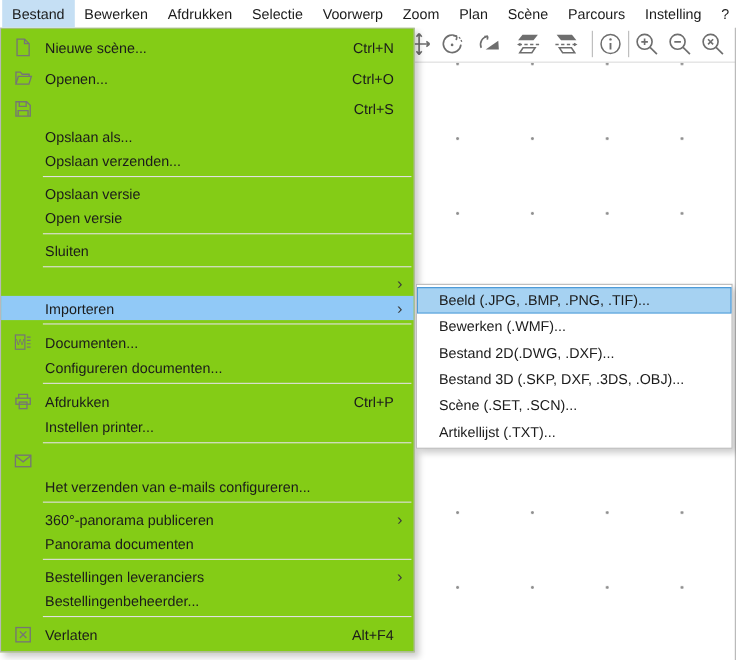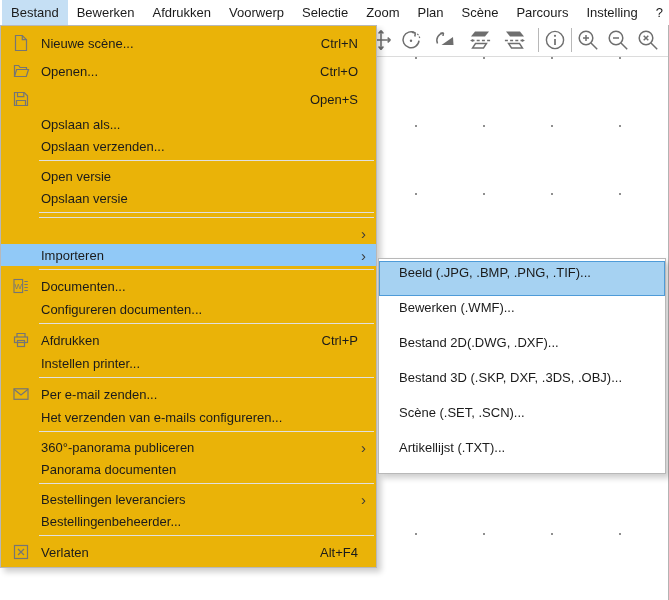--- a/index.html
+++ b/index.html
@@ -18,35 +18,35 @@
   .win-edge{position:absolute;top:25px;bottom:0;right:0;width:1px;background:#b3b3b3;z-index:4;}
   
   .toolbar{position:absolute;left:0;top:25px;width:669px;height:31px;background:#fff;border-bottom:1px solid #dcdcdc;z-index:2;}
   .tbtn{position:absolute;top:2px;width:26px;height:26px;display:flex;align-items:center;justify-content:center;}
   .tsep{position:absolute;top:3px;height:24px;width:1px;background:#b8b8b8;}
   
   .menubar{position:absolute;top:0;left:0;width:669px;height:25px;background:#fff;display:flex;align-items:stretch;padding-left:2px;z-index:30;}
   .mb-item{display:flex;align-items:center;padding:0 9px;cursor:default;white-space:nowrap;}
   .mb-item.active{background:#c5dff4;}
   
-  .dropdown{position:absolute;left:0;top:25px;width:377px;box-sizing:border-box;background:#eab308;
+  .dropdown{position:absolute;left:0;top:25px;width:377px;box-sizing:border-box;background:#84cc16;
     border:1px solid #b8b8b8;box-shadow:4px 4px 6px rgba(0,0,0,.20);padding:3px 0;z-index:10;}
   .mi{display:flex;align-items:center;height:22px;padding:0 10px 0 0;white-space:nowrap;cursor:default;}
   .mi.r28{height:28px;}
   .mi.r24{height:24px;}
   .mi .gut{width:40px;flex:none;display:flex;align-items:center;justify-content:center;}
   .mi .lbl{flex:1 1 auto;}
   .mi .sc{margin-left:auto;padding-right:8px;}
   .mi .arr{margin-left:auto;width:12px;text-align:right;font-size:15px;line-height:1;color:#3b3b3b;}
   .mi.sel{background:#91c9f7;}
   .sep{border-top:1px solid #e0e0e0;margin:3px 2px 4px 38px;}
   
   .submenu{position:absolute;left:378px;top:258px;width:288px;box-sizing:border-box;background:#fff;
     border:1px solid #b8b8b8;box-shadow:4px 4px 6px rgba(0,0,0,.20);padding:2px 0;z-index:20;}
-  .smi{display:flex;align-items:center;height:23px;padding:0 8px 12px 20px;white-space:nowrap;cursor:default;}
+  .smi{display:flex;align-items:center;height:23px;padding:0 8px 1px 20px;white-space:nowrap;cursor:default;}
   .smi.sel{background:#a6d2f2;box-shadow:inset 0 0 0 1px #4e9bd8;}
   svg{display:block;}
 </style>
 </head>
 <body>
 
 <div class="canvas"></div>
 <div class="win-edge"></div>
 
 <div class="toolbar">
@@ -135,22 +135,22 @@
           <path d="M7.7 7.7l4.6 4.6M12.3 7.7l-4.6 4.6"></path>
       </svg>
       </span>
   </div>
 </div>
 
 <div class="menubar">
   <div class="mb-item active">Bestand</div>
   <div class="mb-item">Bewerken</div>
   <div class="mb-item">Afdrukken</div>
+  <div class="mb-item">Selectie</div>
   <div class="mb-item">Voorwerp</div>
-  <div class="mb-item">Selectie</div>
   <div class="mb-item">Zoom</div>
   <div class="mb-item">Plan</div>
   <div class="mb-item">Scène</div>
   <div class="mb-item">Parcours</div>
   <div class="mb-item">Instelling</div>
   <div class="mb-item">?</div>
 </div>
 
 <div class="dropdown">
 
@@ -177,45 +177,49 @@
   </div>
 
   <div class="mi r28">
     <span class="gut">
       <svg width="18" height="18" viewBox="0 0 18 18" fill="none" stroke="#757575" stroke-width="1.2">
         <path d="M2.5 2.5h9.7l3.3 3.3v9.7H2.5z"></path>
           <path d="M5.5 2.7v4h6.3v-4"></path>
           <path d="M4.5 15.3v-4.8h9v4.8"></path>
       </svg>
       </span>
-    <span class="sc">Open+S</span>
+    <span class="sc">Ctrl+S</span>
   </div>
 
   <div class="mi">
     <span class="gut"></span>
     <span class="lbl">Opslaan als...</span>
   </div>
   <div class="mi">
     <span class="gut"></span>
     <span class="lbl">Opslaan verzenden...</span>
   </div>
 
   <div class="sep"></div>
 
   <div class="mi">
     <span class="gut"></span>
+    <span class="lbl">Opslaan versie</span>
+  </div>
+  <div class="mi">
+    <span class="gut"></span>
     <span class="lbl">Open versie</span>
   </div>
-  <div class="mi">
-    <span class="gut"></span>
-    <span class="lbl">Opslaan versie</span>
-  </div>
-
-  <div class="sep"></div>
-
+
+  <div class="sep"></div>
+
+  <div class="mi">
+    <span class="gut"></span>
+    <span class="lbl">Sluiten</span>
+  </div>
 
   <div class="sep"></div>
 
   <div class="mi">
     <span class="gut"></span>
     <span class="arr">›</span>
   </div>
   <div class="mi sel">
     <span class="gut"></span>
     <span class="lbl">Importeren</span>
@@ -259,21 +263,20 @@
 
   <div class="sep"></div>
 
   <div class="mi r24">
     <span class="gut">
       <svg width="18" height="18" viewBox="0 0 18 18" fill="none" stroke="#757575" stroke-width="1.2">
         <rect x="2" y="3.8" width="14" height="10.5"></rect>
           <path d="M2 4.3l7 5.6 7-5.6"></path>
       </svg>
       </span>
-    <span class="lbl">Per e-mail zenden...</span>
   </div>
   <div class="mi">
     <span class="gut"></span>
     <span class="lbl">Het verzenden van e-mails configureren...</span>
   </div>
 
   <div class="sep"></div>
 
   <div class="mi">
     <span class="gut"></span>

